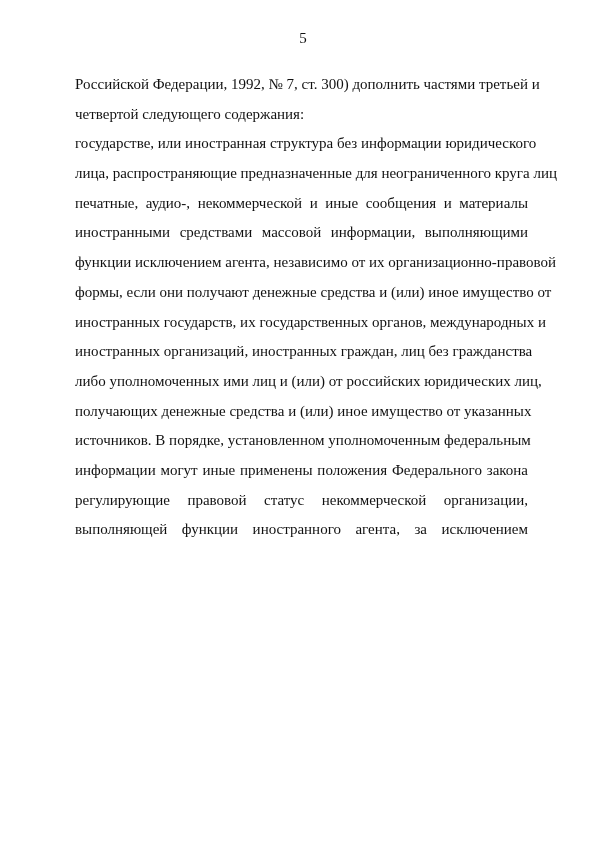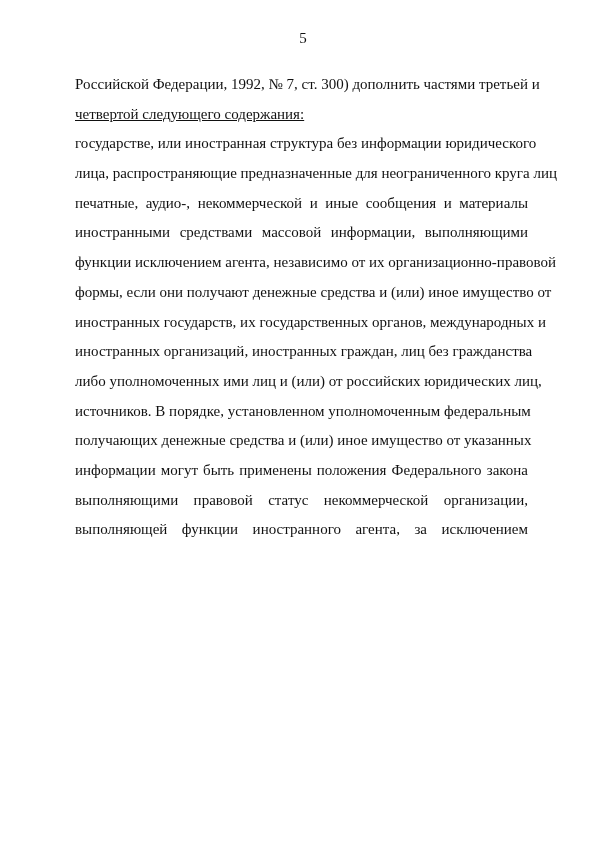--- a/index.html
+++ b/index.html
@@ -35,21 +35,20 @@
       height: 29.7px;
       line-height: 22px;
       font-size: 15px;
       white-space: nowrap;
       text-align: justify;
       text-align-last: justify;
       letter-spacing: 0;
     }
     .line.last-short {
       text-align-last: left;
-      text-decoration: underline;
     }
     .line.indent {
       padding-left: 37px;
     }
   </style>
 </head>
 <body>
 
 <div class="page">
   <div class="page-number">5</div>
@@ -59,19 +58,19 @@
     <span class="line last-short">четвертой следующего содержания:</span>
     <span class="line">государстве, или иностранная структура без информации юридического</span>
     <span class="line">лица, распространяющие предназначенные для неограниченного круга лиц</span>
     <span class="line">печатные, аудио-, некоммерческой и иные сообщения и материалы</span>
     <span class="line">иностранными средствами массовой информации, выполняющими</span>
     <span class="line">функции исключением агента, независимо от их организационно-правовой</span>
     <span class="line">формы, если они получают денежные средства и (или) иное имущество от</span>
     <span class="line">иностранных государств, их государственных органов, международных и</span>
     <span class="line">иностранных организаций, иностранных граждан, лиц без гражданства</span>
     <span class="line">либо уполномоченных ими лиц и (или) от российских юридических лиц,</span>
+    <span class="line">получающих денежные средства и (или) иное имущество от указанных</span>
     <span class="line">источников. В порядке, установленном уполномоченным федеральным</span>
-    <span class="line">получающих денежные средства и (или) иное имущество от указанных</span>
-    <span class="line">информации могут быть применены положения Федерального закона</span>
-    <span class="line">выполняющими правовой статус некоммерческой организации,</span>
+    <span class="line">информации могут иные применены положения Федерального закона</span>
+    <span class="line">регулирующие правовой статус некоммерческой организации,</span>
     <span class="line">выполняющей функции иностранного агента, за исключением</span>
   </div>
 </div>
 
 </body></html>

